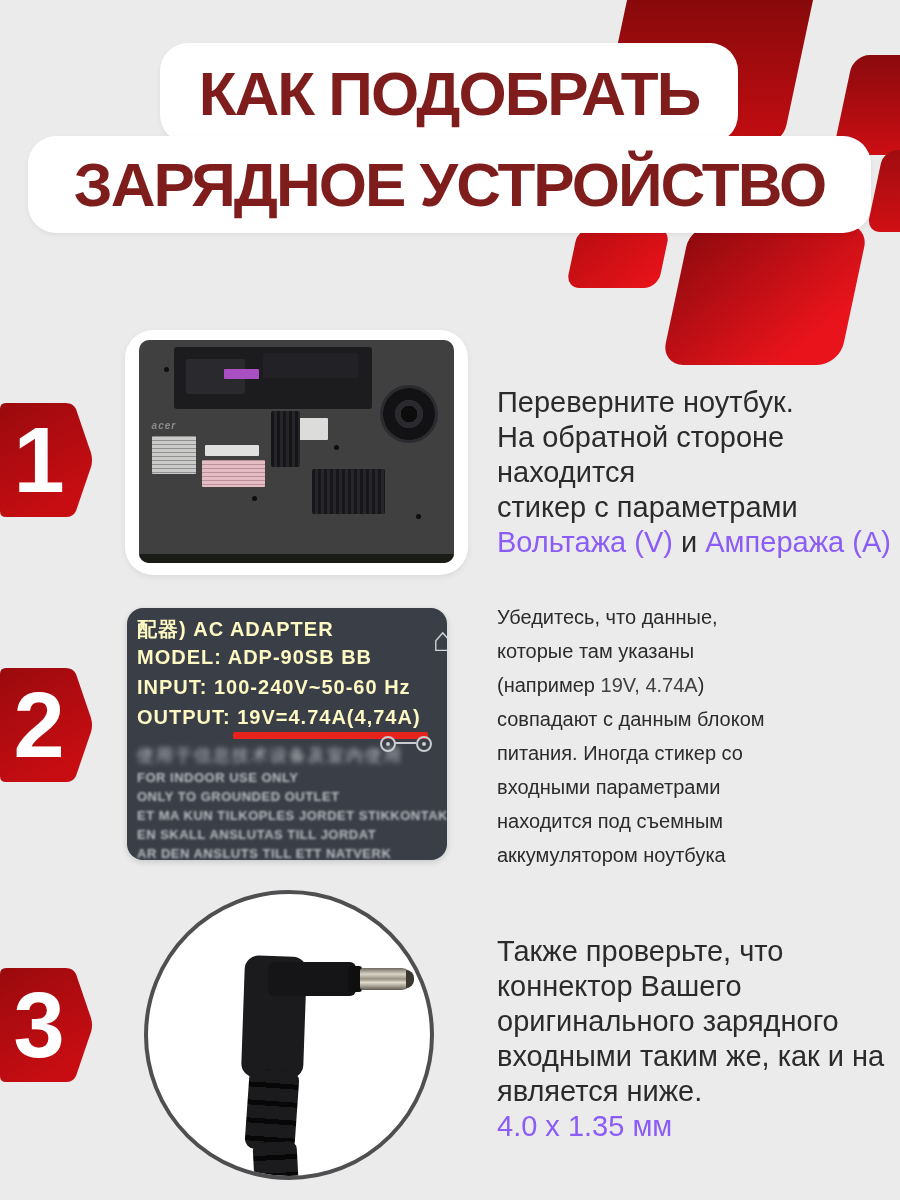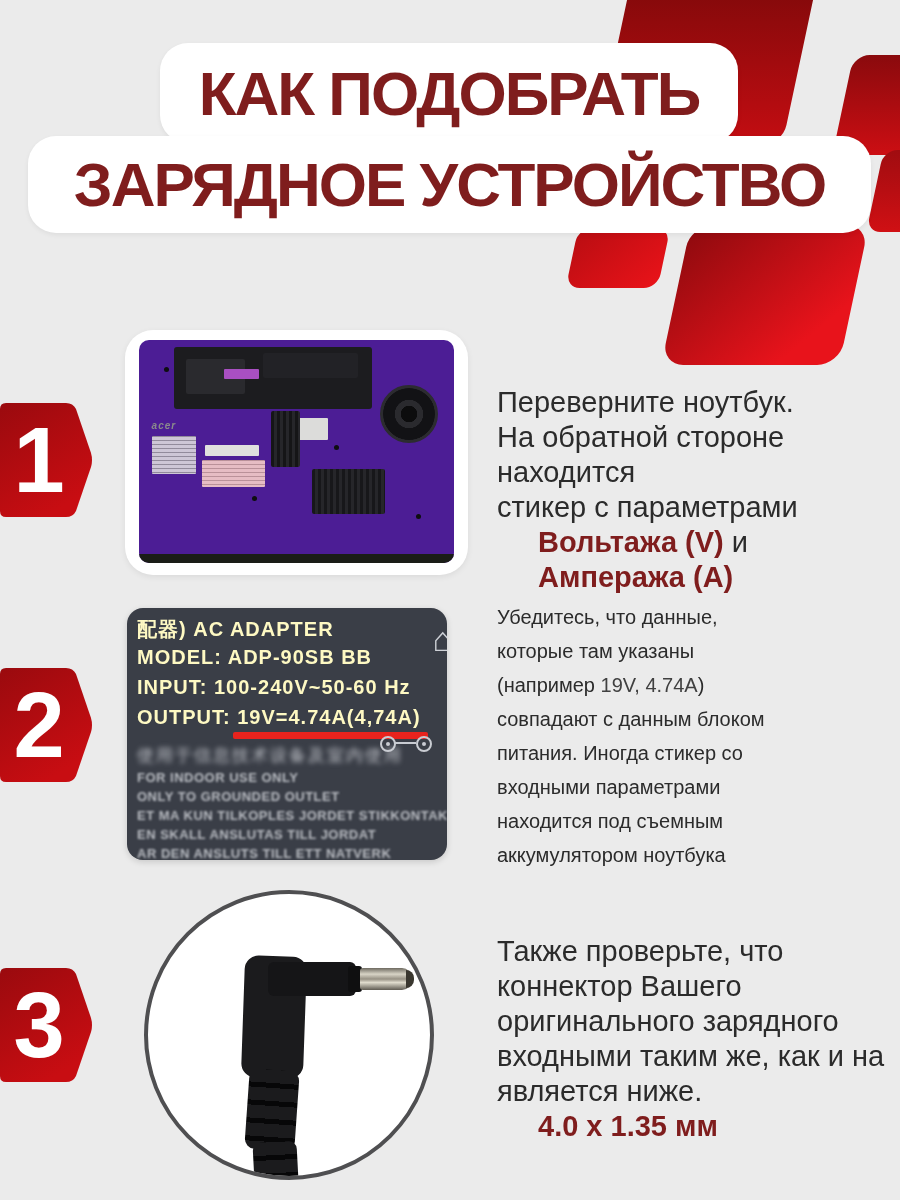--- a/index.html
+++ b/index.html
@@ -23,27 +23,27 @@
   
   .badge{position:absolute;left:0;width:93px;height:114px;}
   .badge svg{position:absolute;left:0;top:0;}
   .badge .num{position:absolute;left:0;top:0;width:78px;height:114px;display:flex;align-items:center;justify-content:center;
     color:#ffffff;font-weight:700;font-size:92px;line-height:114px;}
   .badge1{top:403px;} .badge2{top:668px;} .badge3{top:968px;}
 
   
   .step-text{position:absolute;left:497px;width:395px;color:#2b2b2b;font-size:29px;line-height:35px;}
   .step-text.s2{font-size:20px;line-height:34px;}
-  .red-bold{color:#7f1d1d;font-weight:700;margin-left:41px;}
+  .red-bold{color:#8b5cf6;font-weight:400;}
   .red-light{color:#404040;}
   .t1{top:385px;} .t2{top:600px;} .t3{top:934px;}
 
   
   .card1{position:absolute;left:125px;top:330px;width:343px;height:245px;background:#ffffff;border-radius:28px;box-shadow:0 2px 6px rgba(0,0,0,0.07);}
-  .laptop{position:absolute;left:14px;top:10px;width:315px;height:223px;background:#4c1d95;border-radius:10px;overflow:hidden;}
+  .laptop{position:absolute;left:14px;top:10px;width:315px;height:223px;background:#404040;border-radius:10px;overflow:hidden;}
   .lap-bay{position:absolute;left:11%;top:3%;width:63%;height:28%;background:#1c1c1f;border-radius:3px;}
   .lap-bay-inner1{position:absolute;left:6%;top:20%;width:30%;height:55%;background:#2a2a2e;border-radius:2px;}
   .lap-bay-inner2{position:absolute;left:45%;top:10%;width:48%;height:40%;background:#222226;border-radius:2px;}
   .lap-sticker-purple{position:absolute;left:27%;top:13%;width:11%;height:4.5%;background:#a94fc2;border-radius:1px;}
   .lap-fan{position:absolute;right:5%;top:20%;width:52px;height:52px;border-radius:50%;
     background:radial-gradient(circle at 50% 50%, #0c0c0d 0 22%, #2a2a2e 23% 38%, #121215 39% 70%, #26262a 71%);border:3px solid #2c2c30;}
   .lap-brand{position:absolute;left:4%;top:36%;color:#8a8a8c;font-size:10px;font-weight:700;font-style:italic;letter-spacing:1px;}
   .lap-sticker-w1{position:absolute;left:4%;top:43%;width:14%;height:17%;background:#e4e4e2;opacity:0.85;border-radius:1px;
     background-image:repeating-linear-gradient(180deg,rgba(90,90,90,0.5) 0 1px,transparent 1px 4px);}
   .lap-sticker-w2{position:absolute;left:21%;top:47%;width:17%;height:5%;background:#e0e0de;border-radius:1px;}

